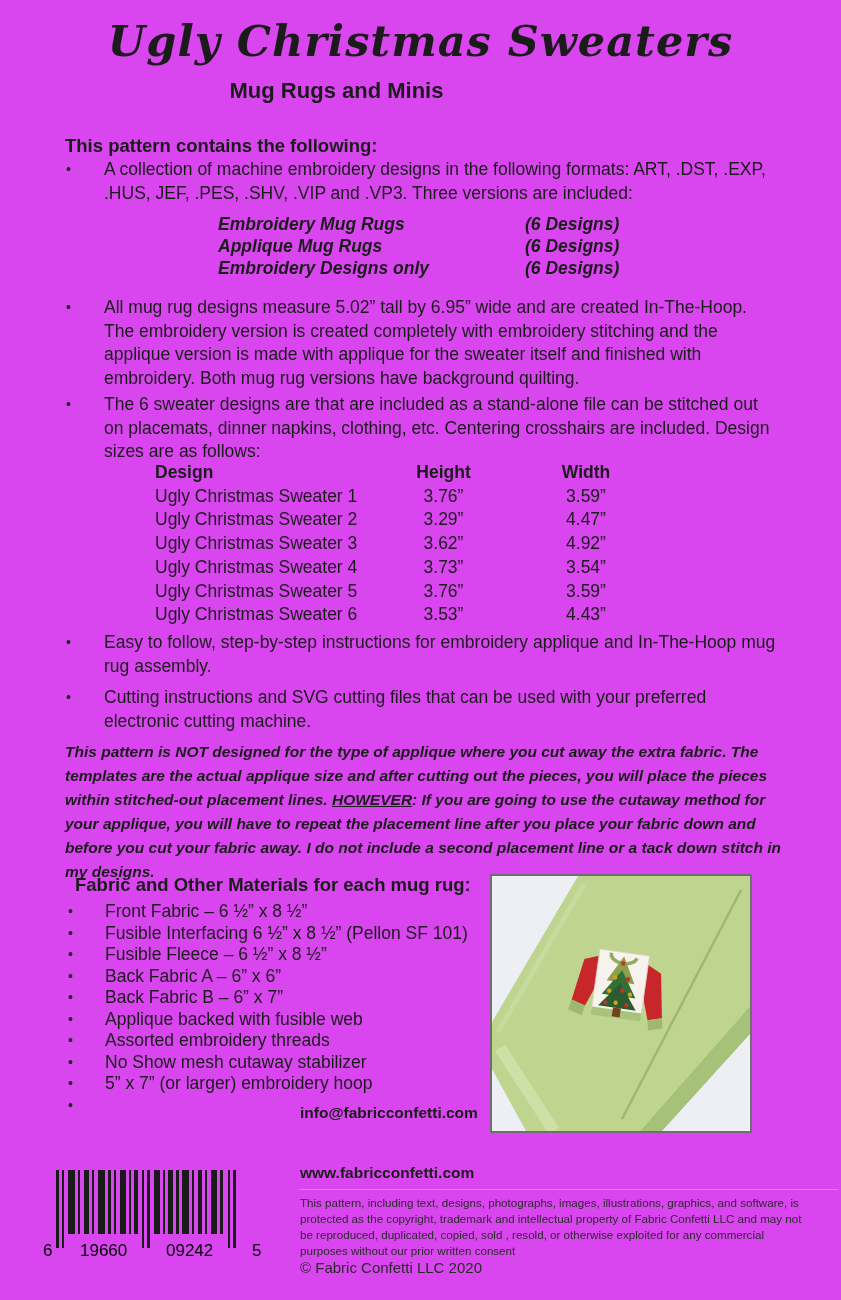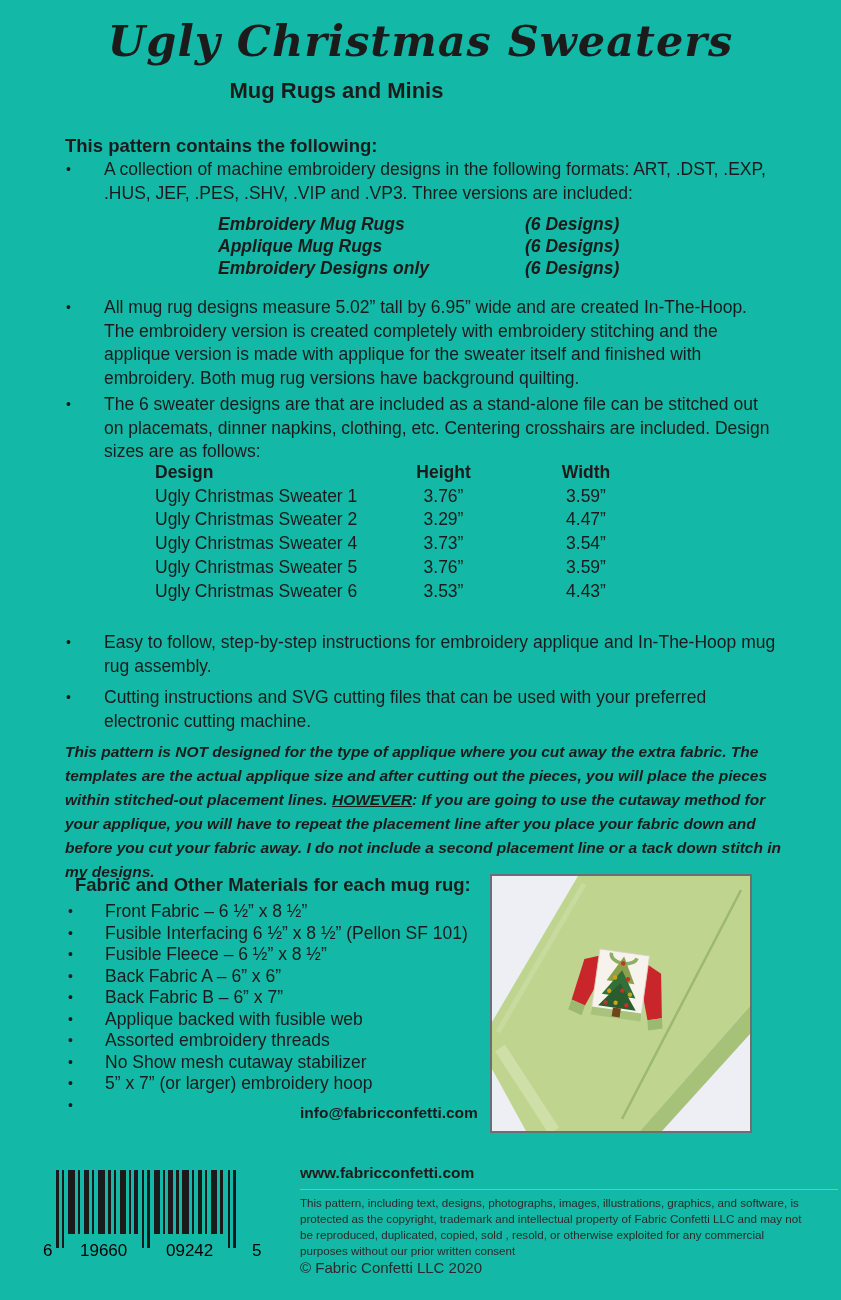--- a/index.html
+++ b/index.html
@@ -1,16 +1,16 @@
 <!DOCTYPE html>
 <html><head>
 <meta charset="utf-8">
 <style>
   html,body{margin:0;padding:0;background:#fff;}
-  .page{position:relative;width:841px;height:1300px;background:#14b8a6;
+  .page{position:relative;width:841px;height:1300px;background:#d946ef;
         font-family:"Liberation Sans",sans-serif;color:#1b1b1b;overflow:hidden;}
   .abs{position:absolute;}
 
   .title{top:16px;left:0;width:841px;text-align:center;
          font-family:"DejaVu Serif",serif;font-style:italic;font-weight:bold;
          font-size:43px;letter-spacing:1px;}
   .subtitle{top:78px;left:0;width:673px;text-align:center;
             font-weight:bold;font-size:22px;}
 
   .h1{font-weight:bold;font-size:18.5px;}
@@ -93,20 +93,25 @@
     </div>
     <div class="trow">
       <span class="c1">Ugly Christmas Sweater 1</span>
       <span class="c2">3.76”</span>
       <span class="c3">3.59”</span>
     </div>
     <div class="trow">
       <span class="c1">Ugly Christmas Sweater 2</span>
       <span class="c2">3.29”</span>
       <span class="c3">4.47”</span>
+    </div>
+    <div class="trow">
+      <span class="c1">Ugly Christmas Sweater 3</span>
+      <span class="c2">3.62”</span>
+      <span class="c3">4.92”</span>
     </div>
     <div class="trow">
       <span class="c1">Ugly Christmas Sweater 4</span>
       <span class="c2">3.73”</span>
       <span class="c3">3.54”</span>
     </div>
     <div class="trow">
       <span class="c1">Ugly Christmas Sweater 5</span>
       <span class="c2">3.76”</span>
       <span class="c3">3.59”</span>

